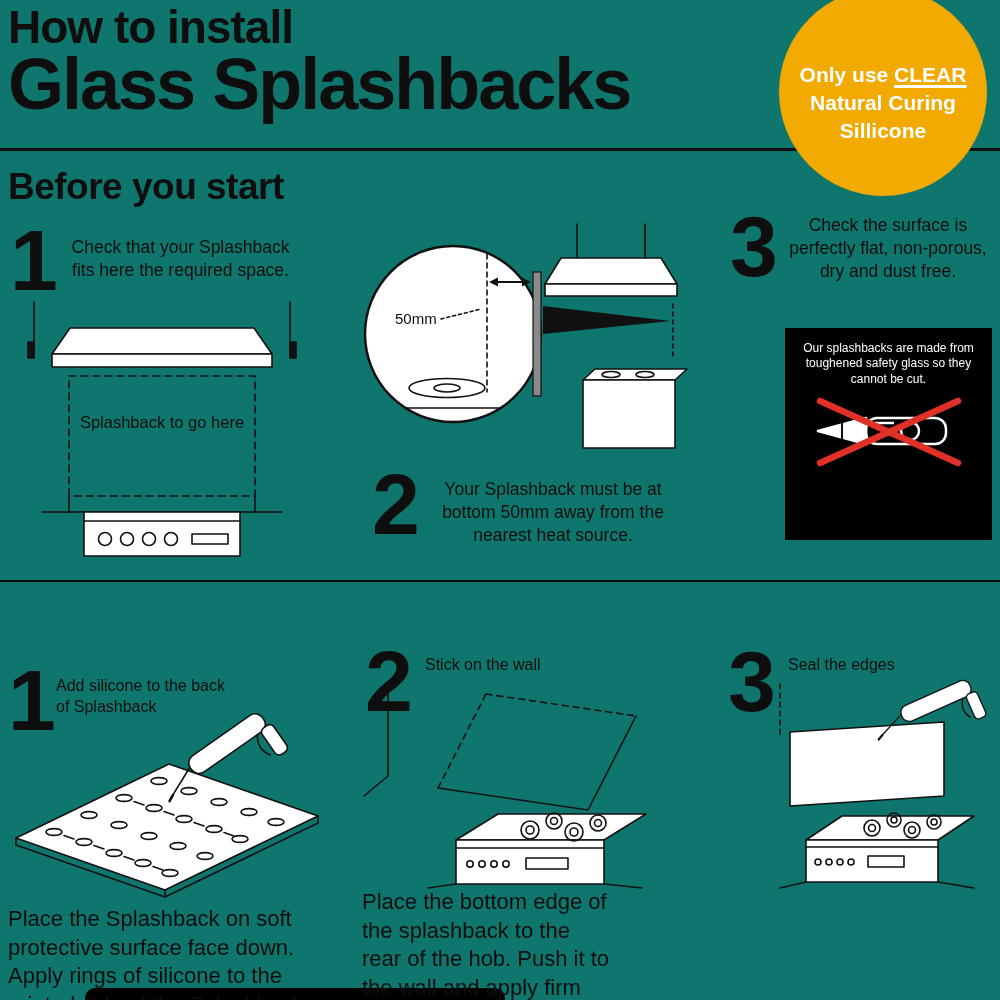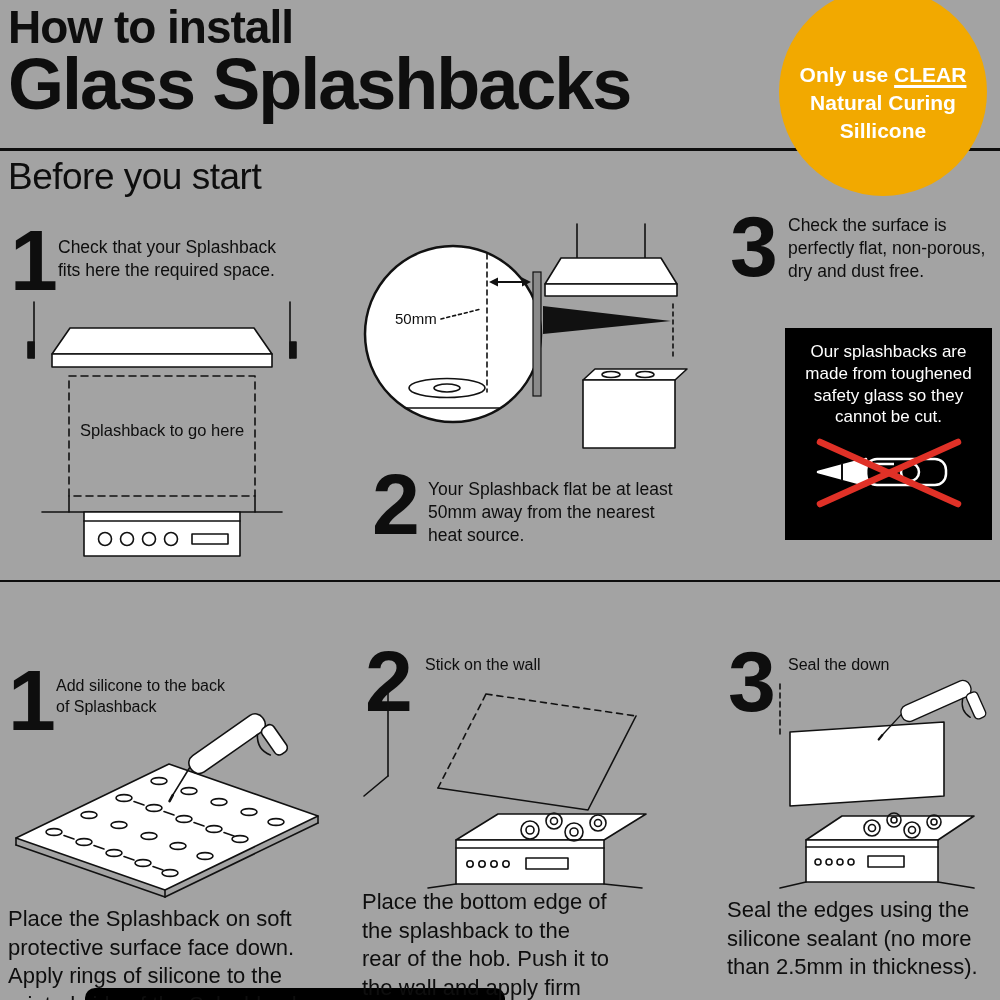--- a/index.html
+++ b/index.html
@@ -1,45 +1,45 @@
 <!DOCTYPE html>
 <html><head>
 <meta charset="utf-8">
 <style>
   * { margin:0; padding:0; box-sizing:border-box; }
   html,body { background:#ffffff; }
   .page {
-    position:relative; width:1000px; height:1000px; background:#a3a3a3; overflow:hidden;
+    position:relative; width:1000px; height:1000px; background:#0f766e; overflow:hidden;
     font-family:"Liberation Sans", sans-serif; color:#0e0e0e;
   }
   .abs { position:absolute; }
   .t1 { font-size:46px; font-weight:800; letter-spacing:-1px; line-height:1; }
   .t2 { font-size:72px; font-weight:800; letter-spacing:-2px; line-height:1; }
-  .h2 { font-size:37px; font-weight:400; letter-spacing:-0.5px; line-height:1; }
+  .h2 { font-size:37px; font-weight:700; letter-spacing:-0.5px; line-height:1;margin-top:10px; }
   .rule2 { border-top:2px solid #0e0e0e; }
   .rule3 { border-top:3px solid #0e0e0e; }
   .num { font-size:86px; font-weight:800; line-height:0.84; letter-spacing:-2px; }
-  .steptext { font-size:17.5px; line-height:1.3; }
+  .steptext { font-size:17.5px; line-height:1.3;text-align:center; }
   .steplabel { font-size:16px; line-height:1.3; }
   .caption { font-size:22px; line-height:1.3; z-index:2; }
   .badge {
     position:absolute; left:779px; top:-12px; width:208px; height:208px; border-radius:50%;
     background:#F2A900; color:#fff; display:flex; flex-direction:column; align-items:center;
     justify-content:center; text-align:center; font-weight:700; font-size:21px; line-height:1.33;
     z-index:3; padding-top:22px;
   }
   .u { text-decoration:underline; text-decoration-thickness:2.5px; text-underline-offset:3px;text-align:center; }
   .warn {
     position:absolute; left:785px; top:328px; width:207px; height:212px; background:#000;
     color:#fff; display:flex; flex-direction:column; align-items:center; padding:13px 9px 0; gap:7px;
   }
-  .warn-text { font-size:17px; line-height:1.28; text-align:center; }
+  .warn-text { font-size:12px; line-height:1.28; text-align:center; }
   .diagram-label {
     position:absolute; left:58px; top:112px; width:184px; text-align:center;
-    font-size:16.5px; line-height:1.3;margin-top:8px;
+    font-size:16.5px; line-height:1.3;
   }
   svg { display:block; }
   svg .ln { fill:none; stroke:#111; stroke-width:1.6; stroke-linecap:round; stroke-linejoin:round; }
   svg text { font-family:"Liberation Sans", sans-serif; }
   .bottom-bar { background:#000; border-radius:10px 10px 0 0; z-index:1; }
 </style>
 </head>
 <body>
 
 <div class="page">
@@ -115,21 +115,21 @@
       <g class="ln">
         <line x1="328" y1="82" x2="328" y2="138" stroke-dasharray="4 4"></line>
         <polygon points="250,147 342,147 330,158 238,158" fill="#fff"></polygon>
         <rect x="238" y="158" width="92" height="68" fill="#fff"></rect>
         <ellipse cx="266" cy="152.5" rx="9" ry="3" fill="#fff"></ellipse>
         <ellipse cx="300" cy="152.5" rx="9" ry="3" fill="#fff"></ellipse>
       </g>
     </svg>
   </div>
   <div class="abs num" style="left:372px;top:468px">2</div>
-  <div class="abs steptext" style="left:428px;top:478px;width:250px">Your Splashback flat be at least 50mm away from the nearest heat source.</div>
+  <div class="abs steptext" style="left:428px;top:478px;width:250px">Your Splashback must be at bottom 50mm away from the nearest heat source.</div>
 
   <div class="abs num" style="left:730px;top:210px">3</div>
   <div class="abs steptext" style="left:788px;top:214px;width:200px">Check the surface is perfectly flat, non-porous, dry and dust free.</div>
 
   <div class="warn">
     <div class="warn-text">Our splashbacks are made from toughened safety glass so they cannot be cut.</div>
     <svg width="170" height="80" viewBox="0 0 170 80">
       <g stroke="#fff" fill="none" stroke-width="2.5" stroke-linejoin="round">
         <rect x="62" y="24" width="80" height="26" rx="11"></rect>
         <polygon points="14,37 62,24 62,50" fill="#fff"></polygon>
@@ -232,21 +232,21 @@
           <circle cx="124" cy="186" r="3.2"></circle>
           <circle cx="136" cy="186" r="3.2"></circle>
           <circle cx="148" cy="186" r="3.2"></circle>
         <rect x="168" y="180" width="42" height="11"></rect>
       </g>
     </svg>
   </div>
   <div class="abs caption" style="left:362px;top:888px;width:250px">Place the bottom edge of the splashback to the rear of the hob. Push it to the wall and apply firm even pressure with the cloth. leave to dry for 24 hours</div>
 
   <div class="abs num" style="left:728px;top:645px">3</div>
-  <div class="abs steplabel" style="left:788px;top:655px;width:200px">Seal the down</div>
+  <div class="abs steplabel" style="left:788px;top:655px;width:200px">Seal the edges</div>
   <div class="abs" style="left:722px;top:678px;width:272px;height:212px">
     <svg width="272" height="212" viewBox="0 0 272 212">
       <line class="ln" x1="58" y1="6" x2="58" y2="56" stroke-dasharray="5 4"></line>
       <g class="ln">
         <polygon points="68,54 222,44 222,118 68,128" fill="#fff"></polygon>
       </g>
       <g class="ln" transform="translate(150,-18) rotate(-24 60 60) scale(0.85)">
         <line x1="40" y1="50" x2="10" y2="63"></line>
         <line x1="10" y1="63" x2="4" y2="66" stroke-width="2.6"></line>
         <rect x="40" y="42" width="88" height="20" rx="9" fill="#fff"></rect>
@@ -268,17 +268,16 @@
         <circle cx="190" cy="152" r="8"></circle>
           <circle cx="190" cy="152" r="3.5"></circle>
         <circle cx="96" cy="184" r="3"></circle>
           <circle cx="107" cy="184" r="3"></circle>
           <circle cx="118" cy="184" r="3"></circle>
           <circle cx="129" cy="184" r="3"></circle>
         <rect x="146" y="178" width="36" height="11"></rect>
       </g>
     </svg>
   </div>
-  <div class="abs caption" style="left:727px;top:896px;width:268px">Seal the edges using the silicone sealant (no more than 2.5mm in thickness).</div>
 
   <div class="abs bottom-bar" style="left:85px;top:988px;width:420px;height:12px"></div>
 
 </div>
 
 </body></html>

